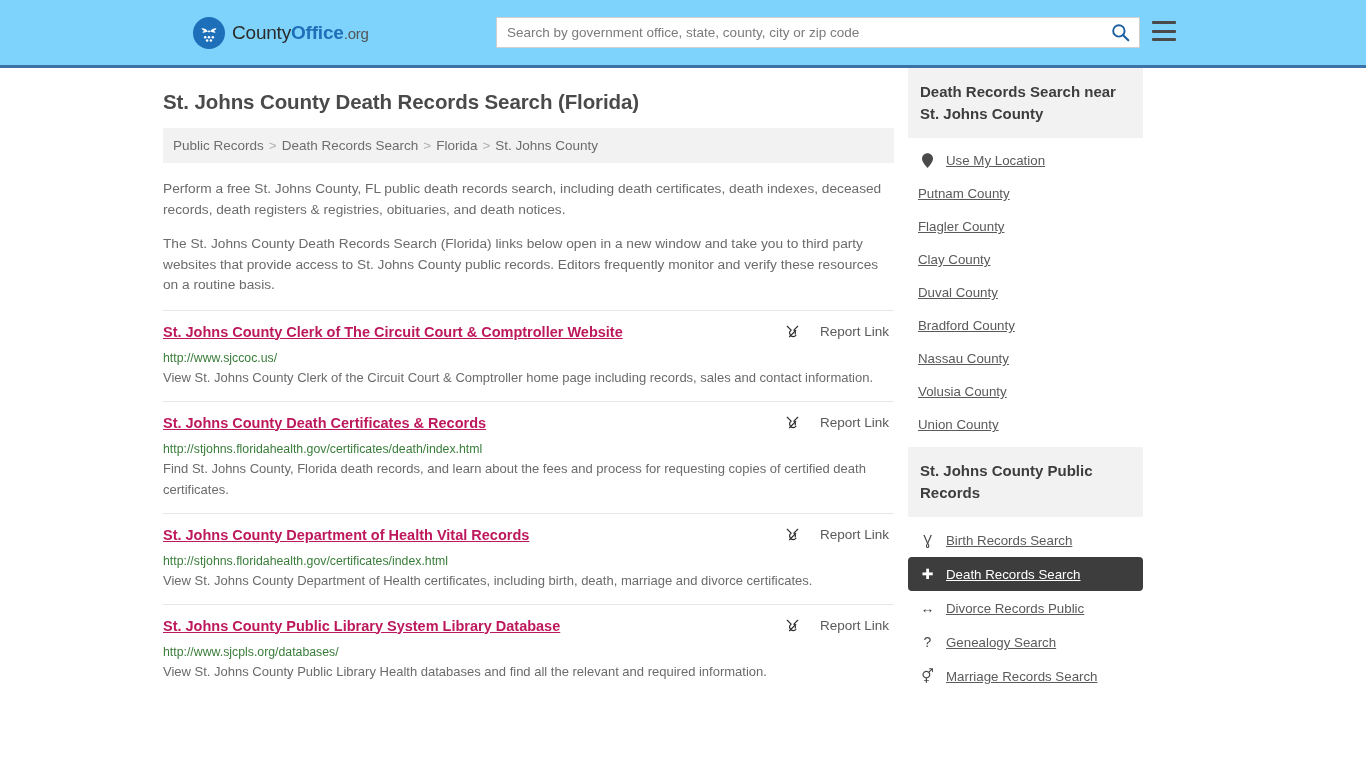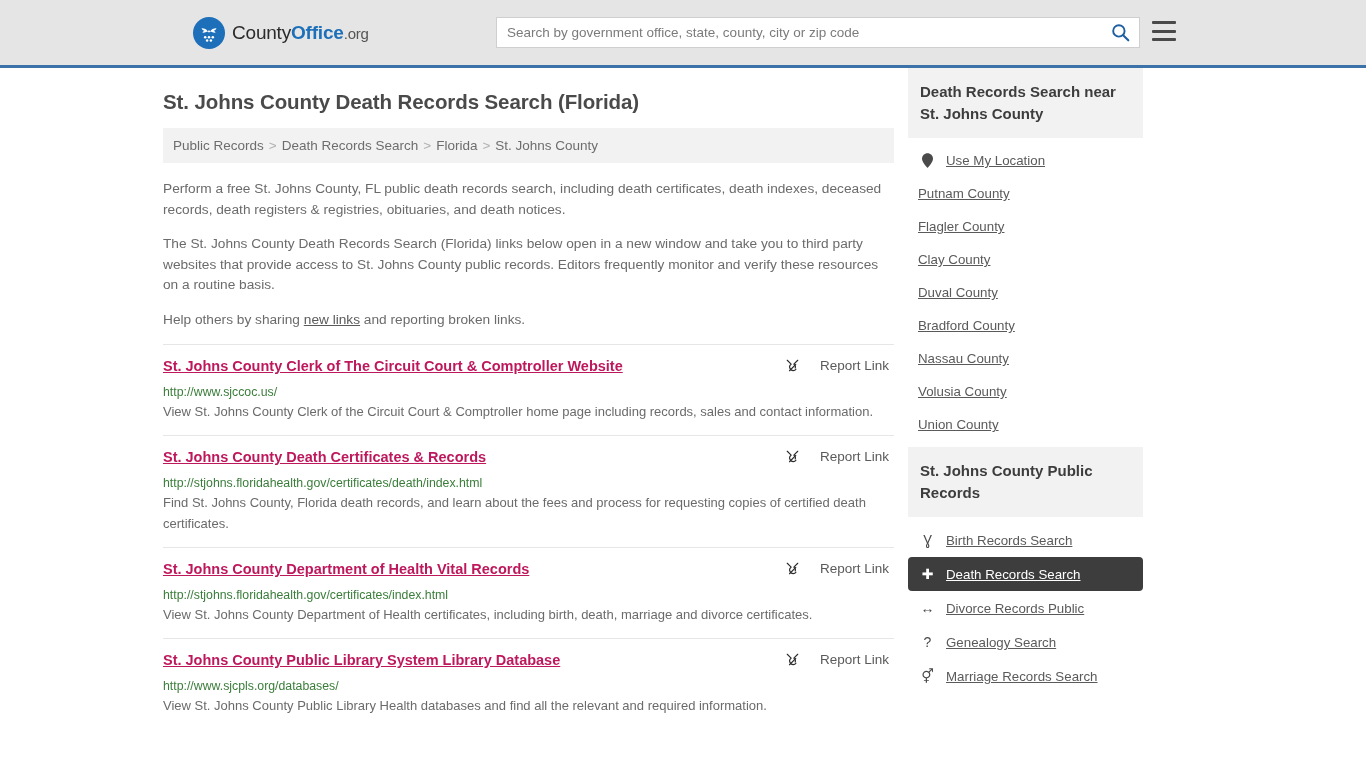--- a/index.html
+++ b/index.html
@@ -8,21 +8,21 @@
     width: 1366px; height: 768px;
     overflow: hidden;
     background: #ffffff;
     font-family: "Liberation Sans", sans-serif;
     color: #5a5a5a;
   }
 
   
   .site-header {
     height: 68px;
-    background: #e5e5e5;
+    background: #7dd3fc;
     border-bottom: 3px solid #3b73a8;
     display: flex;
     align-items: center;
     position: relative;
   }
   .brand {
     display: flex;
     align-items: center;
     position: absolute;
     left: 193px;
@@ -259,21 +259,20 @@
 
       <h1 class="page-title">St. Johns County Death Records Search (Florida)</h1>
 
       <div class="breadcrumb">
         <a href="#">Public Records</a><span class="sep">&gt;</span><a href="#">Death Records Search</a><span class="sep">&gt;</span><a href="#">Florida</a><span class="sep">&gt;</span><a href="#">St. Johns County</a>
       </div>
 
       <div class="intro">
         <p>Perform a free St. Johns County, FL public death records search, including death certificates, death indexes, deceased records, death registers &amp; registries, obituaries, and death notices.</p>
         <p>The St. Johns County Death Records Search (Florida) links below open in a new window and take you to third party websites that provide access to St. Johns County public records. Editors frequently monitor and verify these resources on a routine basis.</p>
-        <p><span>Help others by sharing </span><a class="inline-link" href="#">new links</a><span> and reporting broken links.</span></p>
       </div>
 
       <div id="results-list">
           <div class="result">
             <div class="result-head">
               <a class="result-title" href="#">St. Johns County Clerk of The Circuit Court &amp; Comptroller Website</a>
               <span class="report-link">
                 <svg class="broken-icon" viewBox="0 0 20 20" aria-hidden="true">
                   <path d="M3 3 L8.2 8.2 M8.2 8.2 Q5.2 10 6.4 13.4 Q7.6 16.8 11 16.8 Q13.4 16.8 14.6 15" fill="none" stroke="#2b2b2b" stroke-width="1.5" stroke-linecap="round"></path>
                   <path d="M17 3 L11.8 8.2 M11.8 8.2 Q14.8 10 13.6 13.4" fill="none" stroke="#2b2b2b" stroke-width="1.5" stroke-linecap="round"></path>

